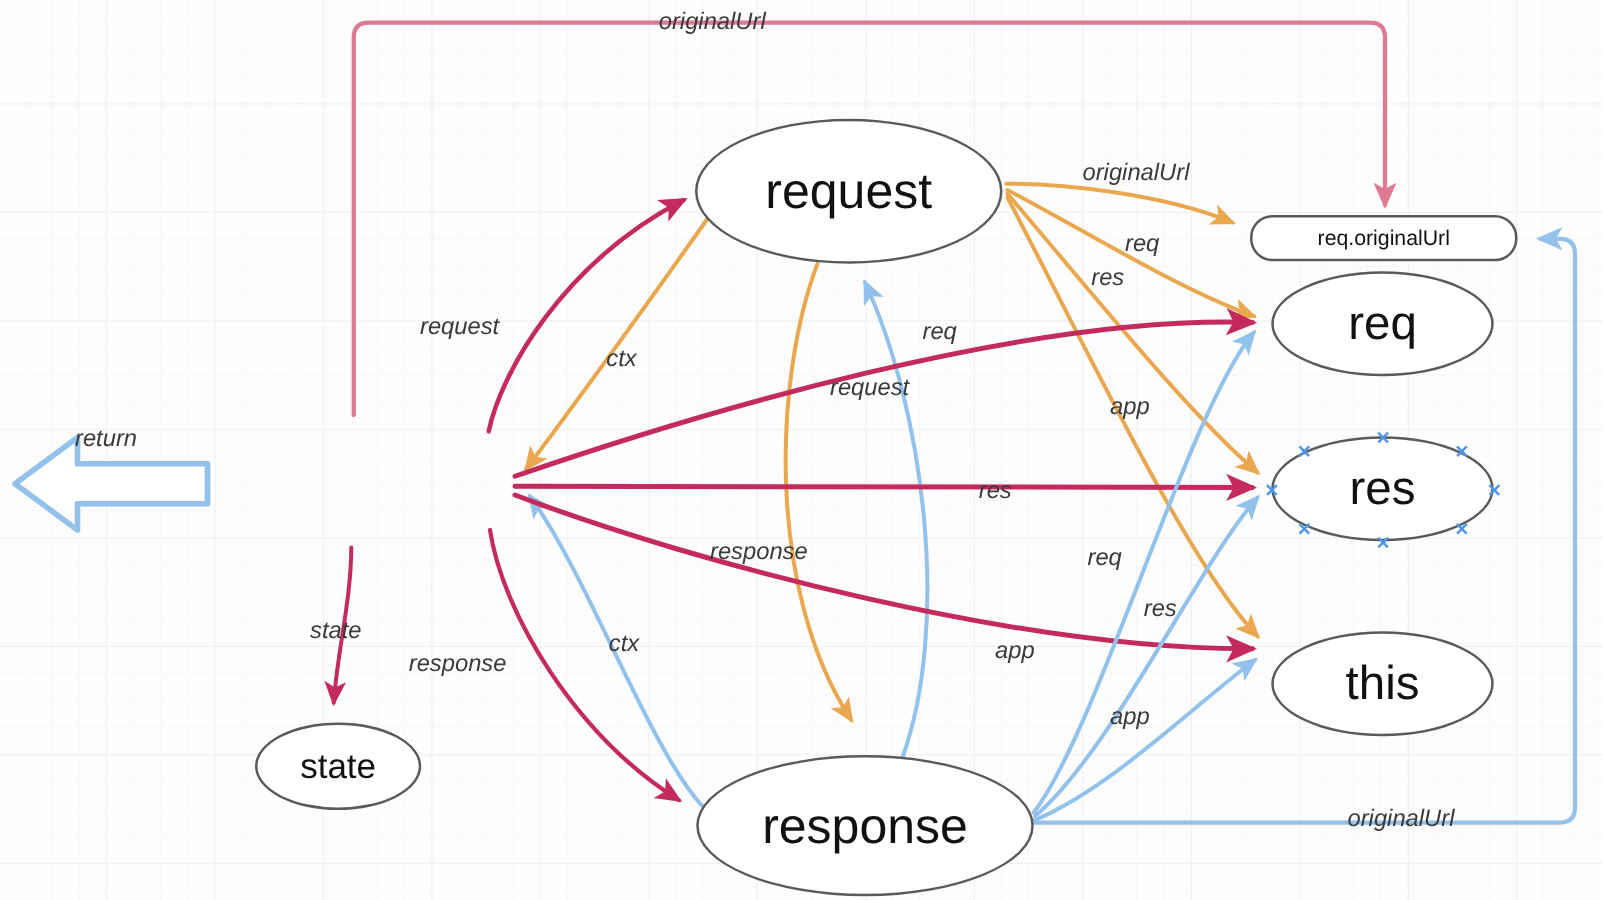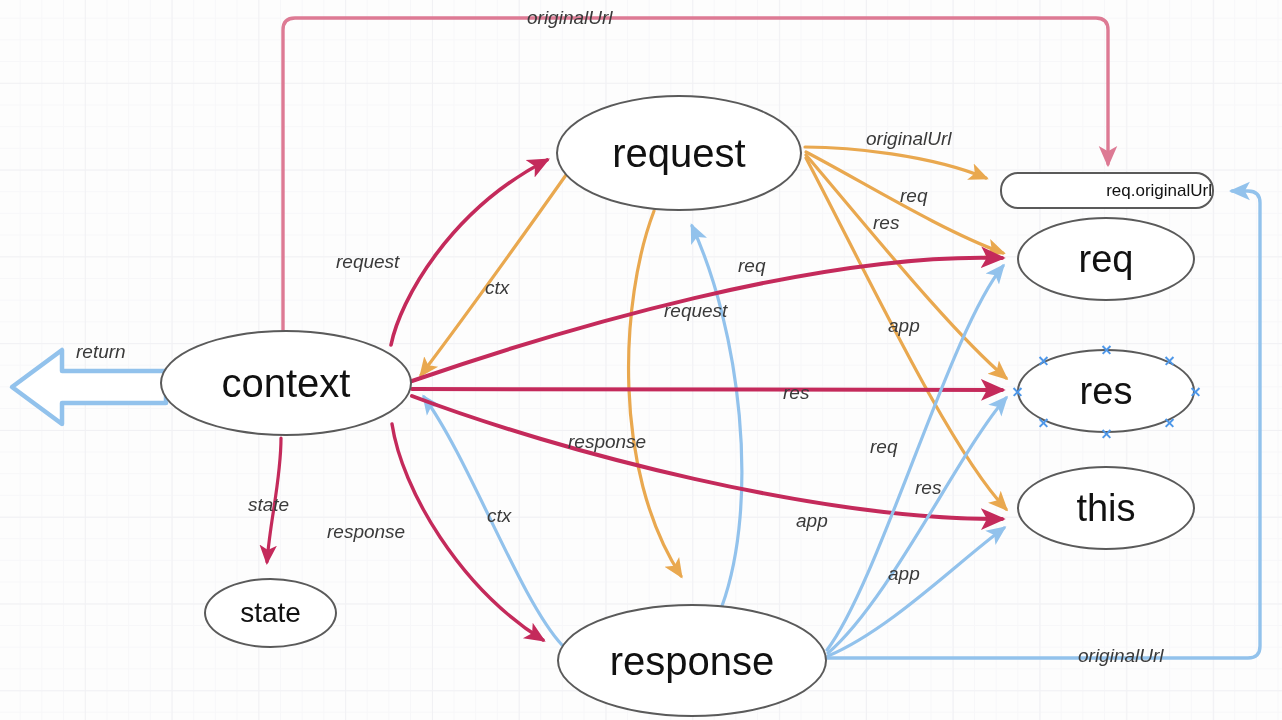--- a/index.html
+++ b/index.html
@@ -35,21 +35,21 @@
     background: #ffffff;
     border: 2px solid #5a5a5a;
     display: flex;
     align-items: center;
     justify-content: center;
     color: #111111;
     text-align: center;
     line-height: 1;
   }
   .node.ellipse { border-radius: 50%; }
-  .node.pill { border-radius: 18px; justify-content: flex-end; }
+  .node.pill { border-radius: 18px; }
   .edge-label {
     position: absolute;
     color: #3a3a3a;
     font-size: 19px;
     white-space: nowrap;
     line-height: 1;
     font-style: italic;
   }
   .handle {
     position: absolute;
@@ -128,23 +128,20 @@
       <path d="M 827 650 C 880 580 950 330 1003 266" stroke="#92c2ec" stroke-width="3.2" marker-end="url(#ah-blue)"></path>
 
       <path d="M 828 653 C 890 600 960 450 1006 398" stroke="#92c2ec" stroke-width="3.2" marker-end="url(#ah-blue)"></path>
 
       <path d="M 828 656 C 890 630 960 560 1004 528" stroke="#92c2ec" stroke-width="3.2" marker-end="url(#ah-blue)"></path>
 
       <path d="M 12 387 L 62 350 L 62 371 L 166 371 L 166 403 L 62 403 L 62 424 Z" stroke="#92c2ec" stroke-width="4.5" fill="#ffffff"></path>
     </g>
   </svg>
 
-  <div class="node ellipse" style="left:160px; top:330px; width:252px; height:106px; font-size:40px;">
-    <span>context</span>
-  </div>
 
   <div class="node ellipse" style="left:556px; top:95px; width:246px; height:116px; font-size:40px;">
     <span>request</span>
   </div>
 
   <div class="node ellipse" style="left:557px; top:604px; width:270px; height:113px; font-size:40px;">
     <span>response</span>
   </div>
 
   <div class="node ellipse" style="left:204px; top:578px; width:133px; height:70px; font-size:28px;">
@@ -156,34 +153,34 @@
   </div>
 
   <div class="node ellipse" style="left:1017px; top:217px; width:178px; height:84px; font-size:38px;">
     <span>req</span>
   </div>
 
   <div class="node ellipse" style="left:1017px; top:349px; width:178px; height:84px; font-size:38px;">
     <span>res</span>
   </div>
 
-  <div class="node ellipse" style="left:1017px; top:466px; width:178px; height:84px; font-size:38px;">
+  <div class="node ellipse" style="left:1017px; top:505px; width:178px; height:84px; font-size:38px;">
     <span>this</span>
   </div>
 
   <div class="handle" style="left:1017px; top:391px;"></div>
   <div class="handle" style="left:1043px; top:360px;"></div>
   <div class="handle" style="left:1106px; top:349px;"></div>
   <div class="handle" style="left:1169px; top:360px;"></div>
   <div class="handle" style="left:1195px; top:391px;"></div>
   <div class="handle" style="left:1169px; top:422px;"></div>
   <div class="handle" style="left:1106px; top:433px;"></div>
   <div class="handle" style="left:1043px; top:422px;"></div>
 
-  <div class="edge-label" style="left:60px; top:342px; font-size:19px;margin-left:16px;">return</div>
+  <div class="edge-label" style="left:60px; top:342px; font-size:19px;">return</div>
 
   <div class="edge-label" style="left:527px; top:8px;">originalUrl</div>
   <div class="edge-label" style="left:336px; top:252px;">request</div>
   <div class="edge-label" style="left:485px; top:278px;">ctx</div>
   <div class="edge-label" style="left:248px; top:495px;">state</div>
   <div class="edge-label" style="left:327px; top:522px;">response</div>
   <div class="edge-label" style="left:487px; top:506px;">ctx</div>
   <div class="edge-label" style="left:866px; top:129px;">originalUrl</div>
   <div class="edge-label" style="left:900px; top:186px;">req</div>
   <div class="edge-label" style="left:873px; top:213px;">res</div>

